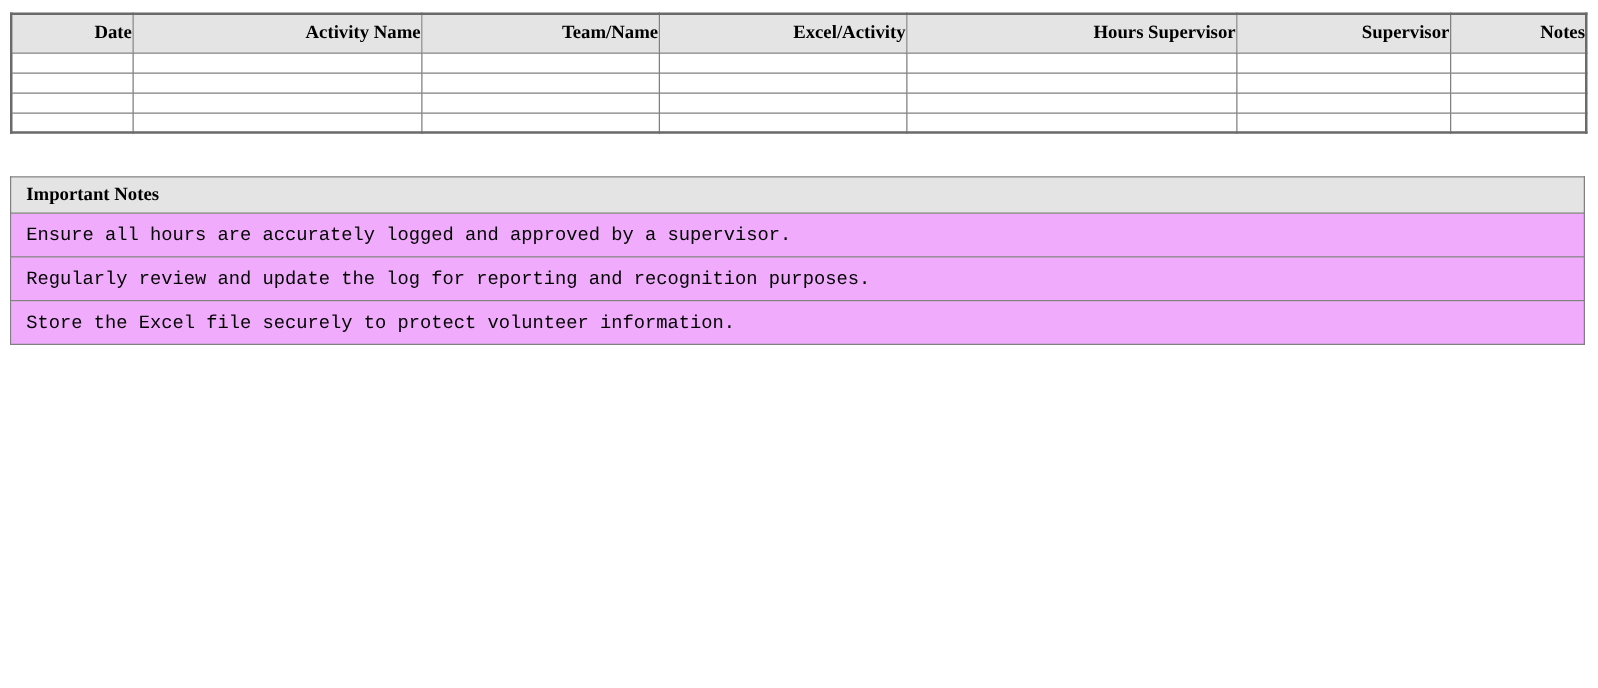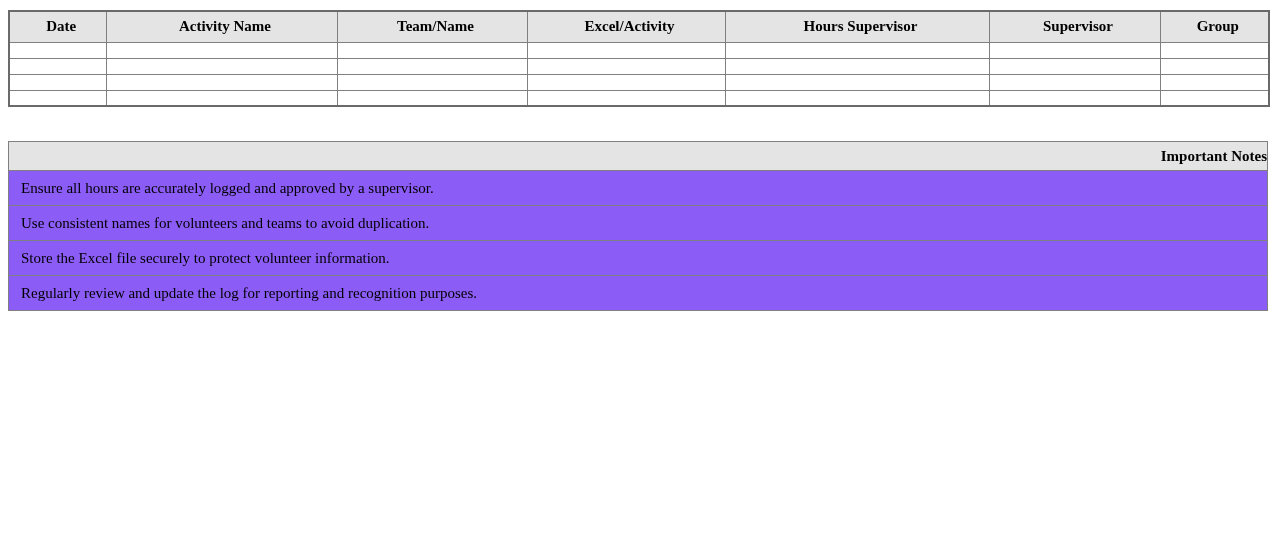--- a/index.html
+++ b/index.html
@@ -24,21 +24,21 @@
     border: 2px solid #6a6a6a;
   }
   table.log th, table.log td {
     border: 1px solid #808080;
     font-size: 15px;
     overflow: hidden;
     white-space: nowrap;
   }
   table.log th {
     background: #e4e4e4;
-    text-align: center;
+    text-align: right;
     font-weight: bold;
     height: 31px;
     padding: 0 0 0 7px;
     vertical-align: middle;
   }
   table.log td {
     height: 16px;
     padding: 0;
     background: #ffffff;
   }
@@ -54,34 +54,35 @@
   table.notes {
     border-collapse: collapse;
     table-layout: fixed;
     width: 1260px;
     margin-top: 34px;
     border: 1px solid #808080;
   }
   table.notes th {
     background: #e4e4e4;
     border: 1px solid #808080;
-    text-align: right;
+    text-align: left;
     font-weight: bold;
     font-size: 15px;
     height: 29px;
     padding: 0 0 0 12px;
     vertical-align: middle;
   }
   table.notes td {
     border: 1px solid #808080;
     font-size: 15px;
     height: 35px;
     padding: 0 0 0 12px;
     vertical-align: middle;
-    background: #8b5cf6;
+    background: #f0abfc;
+    font-family: Liberation Mono, monospace;
   }
 </style>
 </head>
 <body>
 
 <div class="doc">
 
   <table class="log">
     <colgroup>
       <col class="c-date">
@@ -93,21 +94,21 @@
         <col class="c-notes">
     </colgroup>
     <thead>
       <tr>
         <th>Date</th>
         <th>Activity Name</th>
         <th>Team/Name</th>
         <th>Excel/Activity</th>
         <th>Hours Supervisor</th>
         <th>Supervisor</th>
-        <th>Group</th>
+        <th>Notes</th>
       </tr>
     </thead>
     <tbody>
       <tr>
         <td></td>
           <td></td>
           <td></td>
           <td></td>
           <td></td>
           <td></td>
@@ -147,24 +148,21 @@
     <thead>
       <tr>
         <th>Important Notes</th>
       </tr>
     </thead>
     <tbody>
       <tr>
         <td>Ensure all hours are accurately logged and approved by a supervisor.</td>
       </tr>
       <tr>
-        <td>Use consistent names for volunteers and teams to avoid duplication.</td>
+        <td>Regularly review and update the log for reporting and recognition purposes.</td>
       </tr>
       <tr>
         <td>Store the Excel file securely to protect volunteer information.</td>
-      </tr>
-      <tr>
-        <td>Regularly review and update the log for reporting and recognition purposes.</td>
       </tr>
     </tbody>
   </table>
 
 </div>
 
 </body></html>

